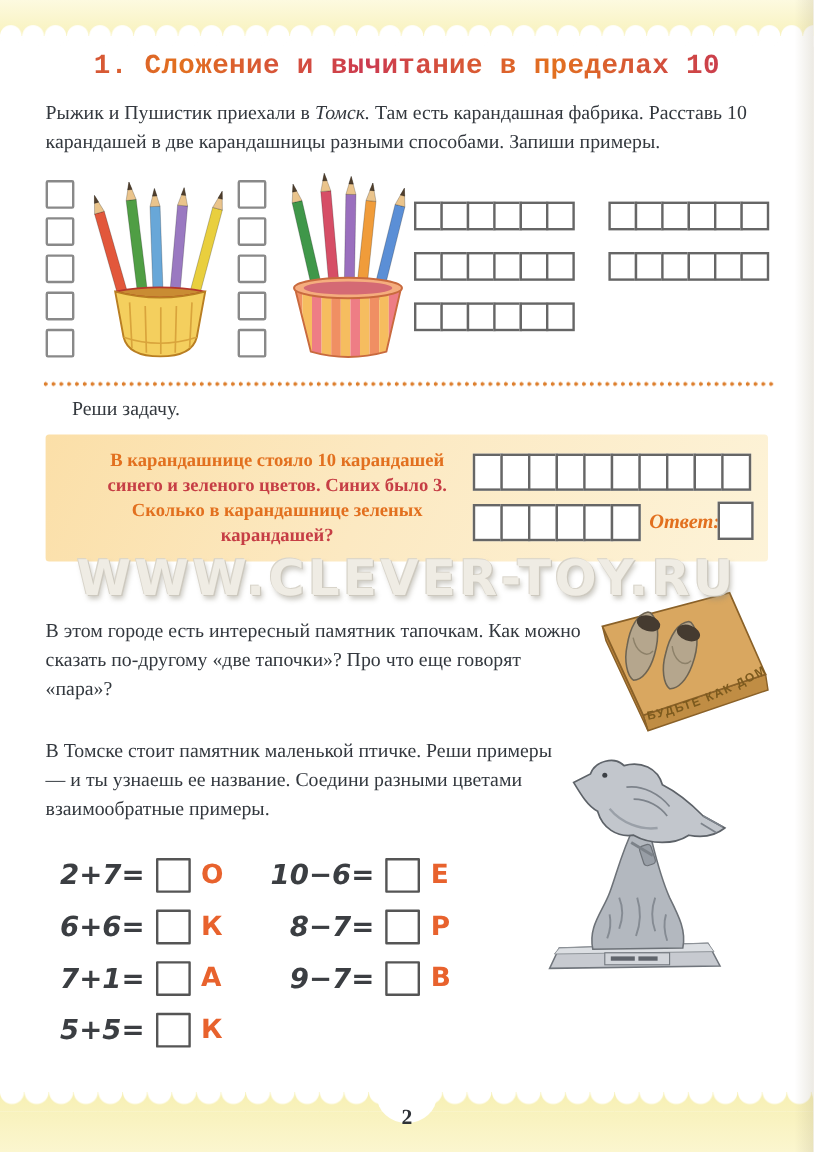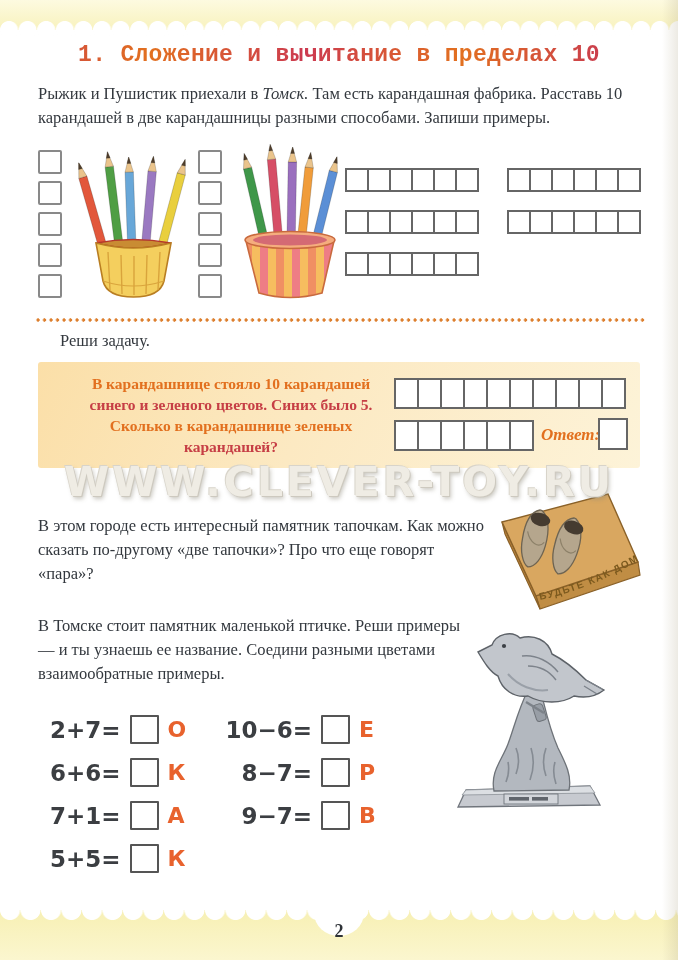--- a/index.html
+++ b/index.html
@@ -70,21 +70,21 @@
         color:#efece4;text-shadow:1px 1px 0 #cdc9bf,-1px -1px 0 #d8d4ca,2px 3px 4px rgba(140,135,120,.45);
         pointer-events:none;}
 
   .illustration{position:absolute;}
 
   
   .eq-col{position:absolute;display:flex;flex-direction:column;}
   #eq-col1{left:50px;top:708px;}
   #eq-col2{left:222px;top:708px;}
   .eq-row{display:flex;align-items:center;height:43px;gap:9px;}
-  .eq-expr{font-family:"DejaVu Sans",sans-serif;font-weight:bold;font-size:23px;color:#3b3e42;text-align:right;}
+  .eq-expr{font-family:"DejaVu Sans",sans-serif;font-weight:bold;font-size:23px;color:#3b3e42;text-align:right;font-style:italic;}
   #eq-col1 .eq-expr{min-width:66px;}
   #eq-col2 .eq-expr{min-width:90px;}
   .eq-box{width:25px;height:25px;background:#fff;border:2px solid #555;border-radius:1px;}
   .eq-letter{font-family:"DejaVu Sans",sans-serif;font-weight:bold;font-size:22px;color:#e8622d;}
 
   
   .answer-table{position:absolute;left:385px;top:816px;border-collapse:collapse;}
   .answer-table td{width:32px;height:28px;border:1.8px solid #3c3f43;background:#fff;
         text-align:center;font-family:"DejaVu Sans",sans-serif;font-weight:bold;font-size:20px;color:#2f3337;}
 </style>
@@ -245,21 +245,21 @@
         <div class="c"></div>
     </div>
   </div>
 
   <div class="dotted-divider"></div>
   <div class="para" id="solve-label">Реши задачу.</div>
 
   <div class="task-box">
     <div class="task-text">
       <span class="l-or">В карандашнице стояло 10 карандашей</span>
-      <span class="l-cr">синего и зеленого цветов. Синих было 5.</span>
+      <span class="l-cr">синего и зеленого цветов. Синих было 3.</span>
       <span class="l-or">Сколько в карандашнице зеленых</span>
       <span class="l-cr">карандашей?</span>
     </div>
     <div class="strip tall" style="left:356px;top:16px">
       <div class="c"></div>
         <div class="c"></div>
         <div class="c"></div>
         <div class="c"></div>
         <div class="c"></div>
         <div class="c"></div>

